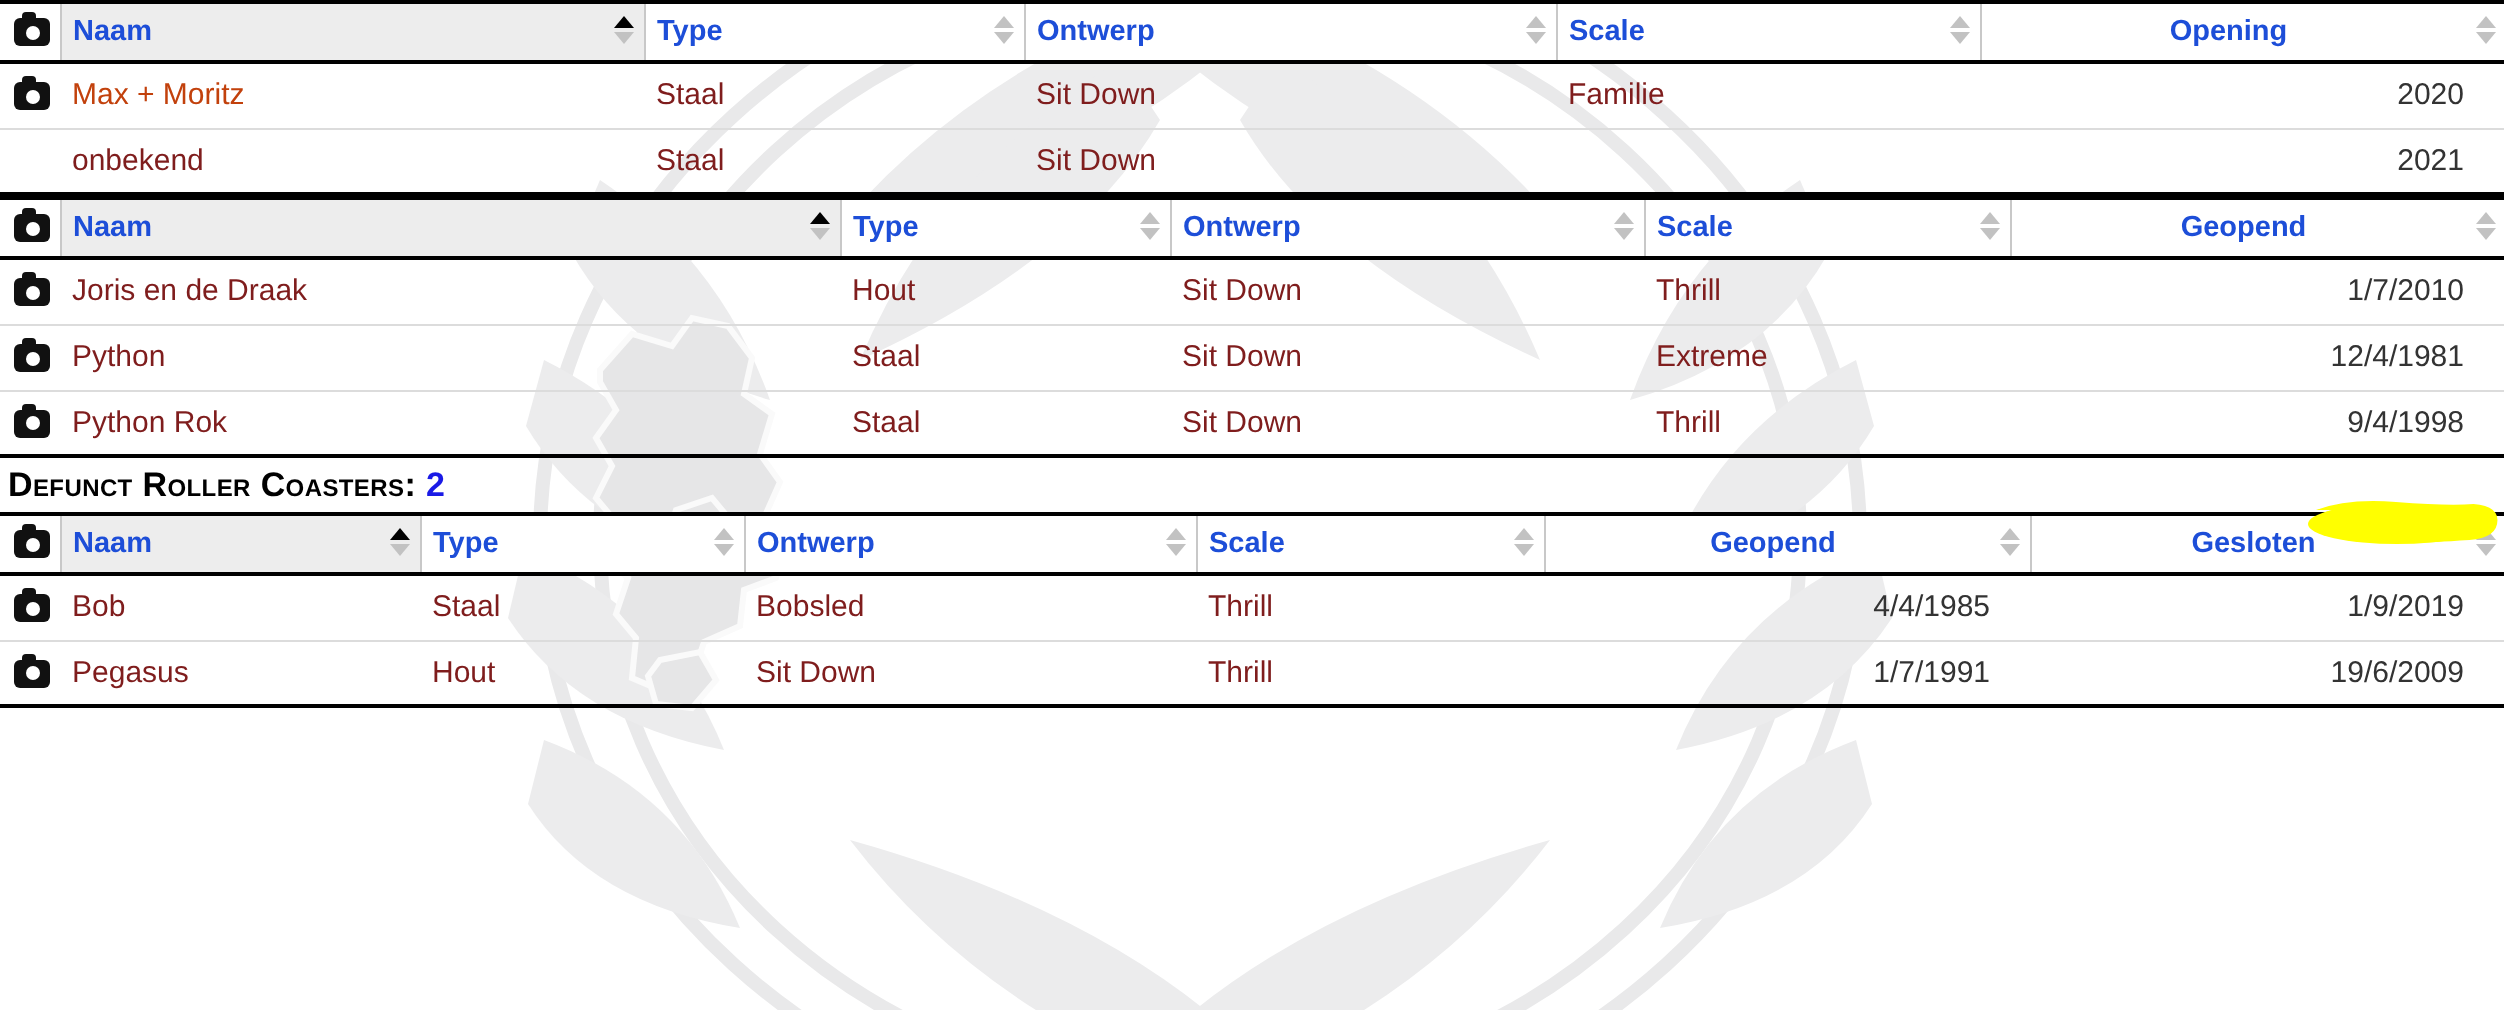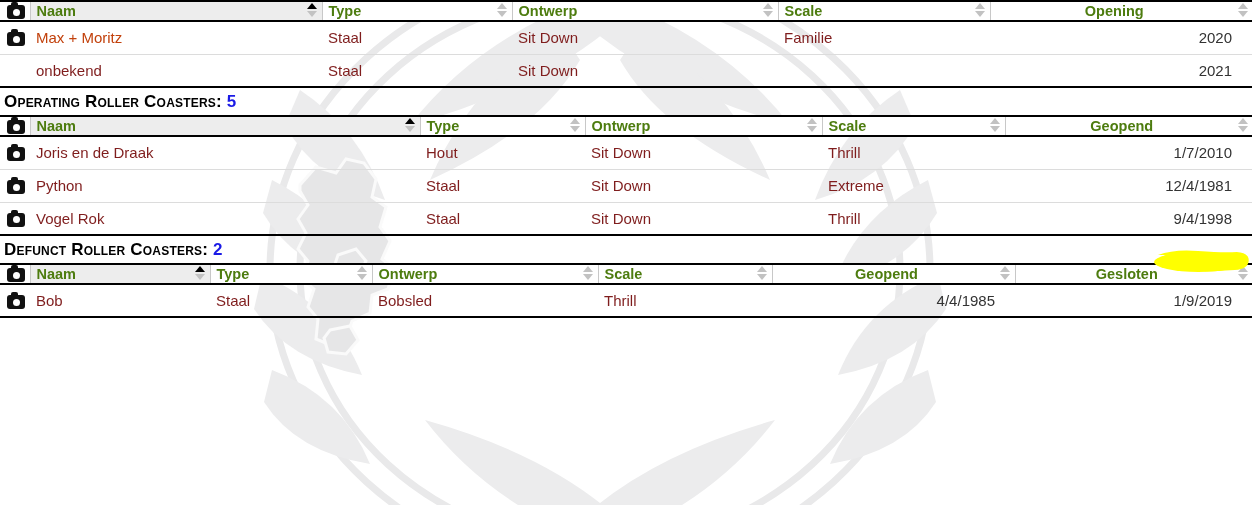--- a/index.html
+++ b/index.html
@@ -61,22 +61,22 @@
     background: transparent;
     font-size: 14.5px;
   }
 
   table.ct thead th {
     border-top: 2px solid #000000;
     border-bottom: 2px solid #000000;
     background: #ffffff;
     font-weight: bold;
     font-size: 14.5px;
-    color: #4d7c0f;
-    height: 20px;
+    color: #1d4ed8;
+    height: 30px;
     padding: 0 6px;
     text-align: left;
     vertical-align: middle;
     position: relative;
     white-space: nowrap;
   }
   table.ct thead th.sorted { background: #ededed; }
   table.ct thead th.divl { border-left: 1px solid #c8c8c8; }
   table.ct thead th.right { text-align: center; padding-right: 20px; }
   table.ct thead th.camcol { padding: 0 0 0 7px; width: 30px; border-left: none; }
@@ -238,21 +238,20 @@
               <td><a href="#">onbekend</a></td>
               <td><a href="#">Staal</a></td>
               <td><a href="#">Sit Down</a></td>
               <td></td>
               <td class="right"><span>2021</span></td>
             </tr>
           </tbody>
         </table>
       </div>
       <div class="section">
-        <div class="section-title"><span>Operating Roller Coasters:</span> <span class="count">5</span></div>
         <table class="ct">
           <colgroup>
             <col style="width: 30px;">
             <col style="width: 390px;">
             <col style="width: 165px;">
             <col style="width: 237px;">
             <col style="width: 183px;">
             <col style="width: 247px;">
           </colgroup>
           <thead>
@@ -292,21 +291,21 @@
             <tr>
               <td class="camcol"><span class="camicon"></span></td>
               <td><a href="#">Python</a></td>
               <td><a href="#">Staal</a></td>
               <td><a href="#">Sit Down</a></td>
               <td><a href="#">Extreme</a></td>
               <td class="right" style="position: relative; z-index: 4;"><span style="position: relative; z-index: 4;">12/4/1981</span></td>
             </tr>
             <tr>
               <td class="camcol"><span class="camicon"></span></td>
-              <td><a href="#">Vogel Rok</a></td>
+              <td><a href="#">Python Rok</a></td>
               <td><a href="#">Staal</a></td>
               <td><a href="#">Sit Down</a></td>
               <td><a href="#">Thrill</a></td>
               <td class="right"><span>9/4/1998</span></td>
             </tr>
           </tbody>
         </table>
       </div>
       <div class="section">
         <div class="section-title"><span>Defunct Roller Coasters:</span> <span class="count">2</span></div>
@@ -352,20 +351,29 @@
           <tbody>
             <tr>
               <td class="camcol"><span class="camicon"></span></td>
               <td><a href="#">Bob</a></td>
               <td><a href="#">Staal</a></td>
               <td><a href="#">Bobsled</a></td>
               <td><a href="#">Thrill</a></td>
               <td class="right"><span>4/4/1985</span></td>
               <td class="right"><span>1/9/2019</span></td>
             </tr>
+            <tr>
+              <td class="camcol"><span class="camicon"></span></td>
+              <td><a href="#">Pegasus</a></td>
+              <td><a href="#">Hout</a></td>
+              <td><a href="#">Sit Down</a></td>
+              <td><a href="#">Thrill</a></td>
+              <td class="right"><span>1/7/1991</span></td>
+              <td class="right"><span>19/6/2009</span></td>
+            </tr>
           </tbody>
         </table>
       </div>
     </div>
 
 <svg class="hl" width="100.734375" height="26" viewBox="0 0 100.734375 26" style="left: 1148.27px; top: 248.5px;">
       <path d="M 10 6 q 16 -6 40 -4 q 26 2 38.734375 1 q 12 1 12 8 q 0 9 -14 10 q -30 2 -30.734375 1 q -24 -1 -36 -3 q -10 -2 -10 -7 q 0 -4 8 -6 z" fill="#ffff00"></path>
       <ellipse cx="50.3671875" cy="13" rx="44.3671875" ry="10" fill="#ffff00"></ellipse>
     </svg>
   </div>

